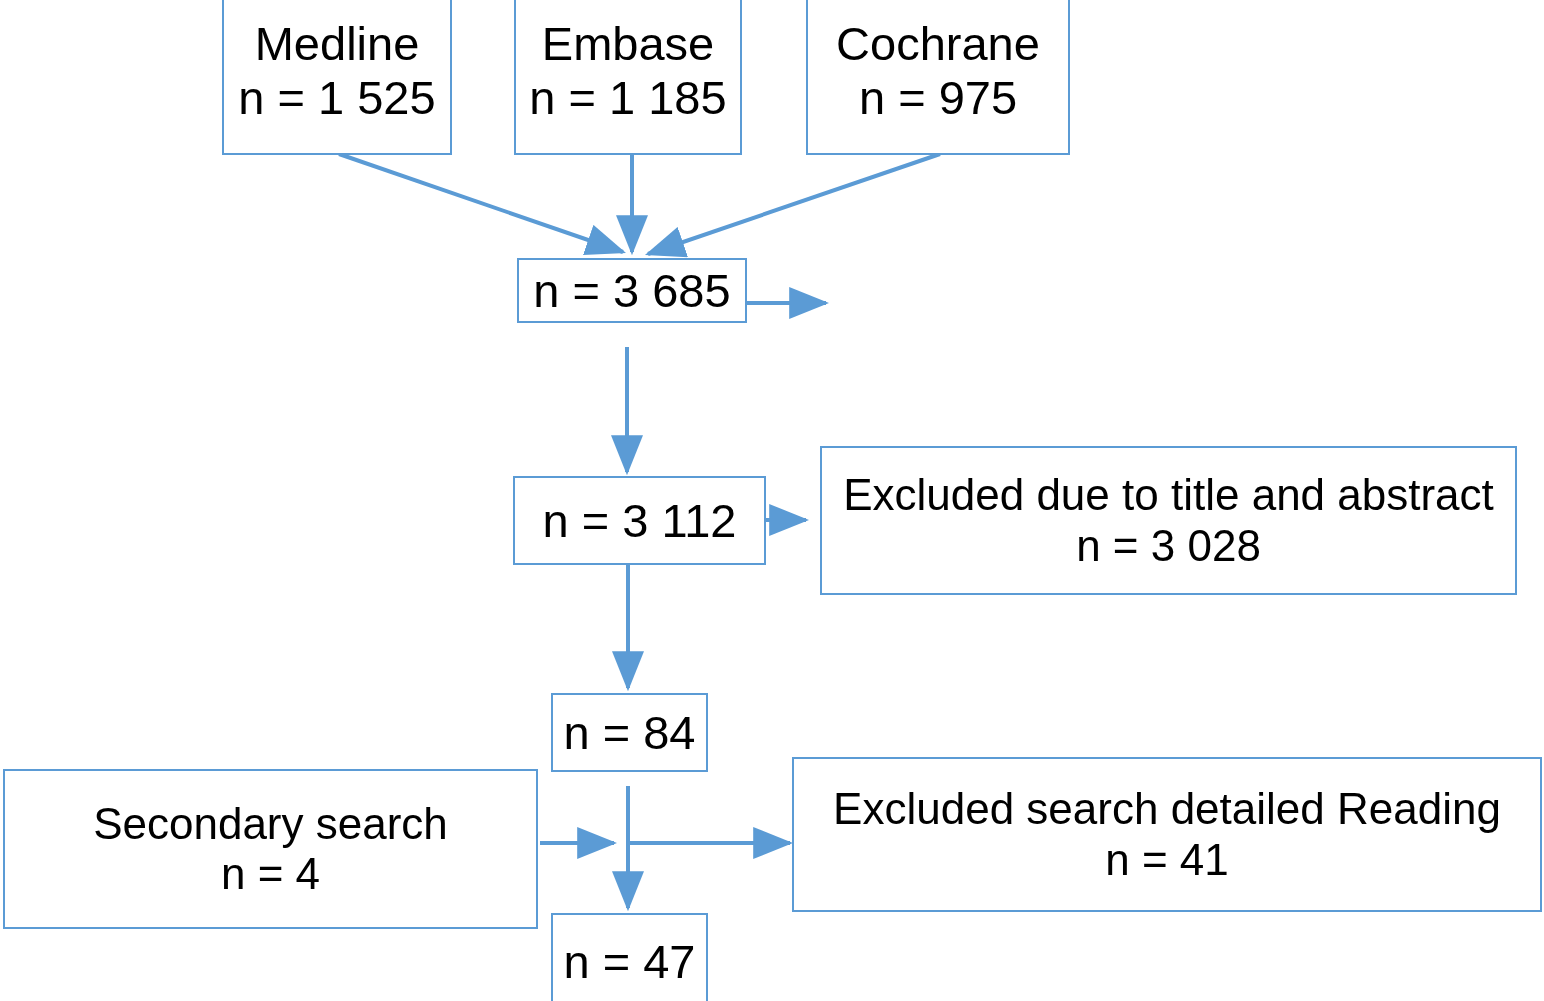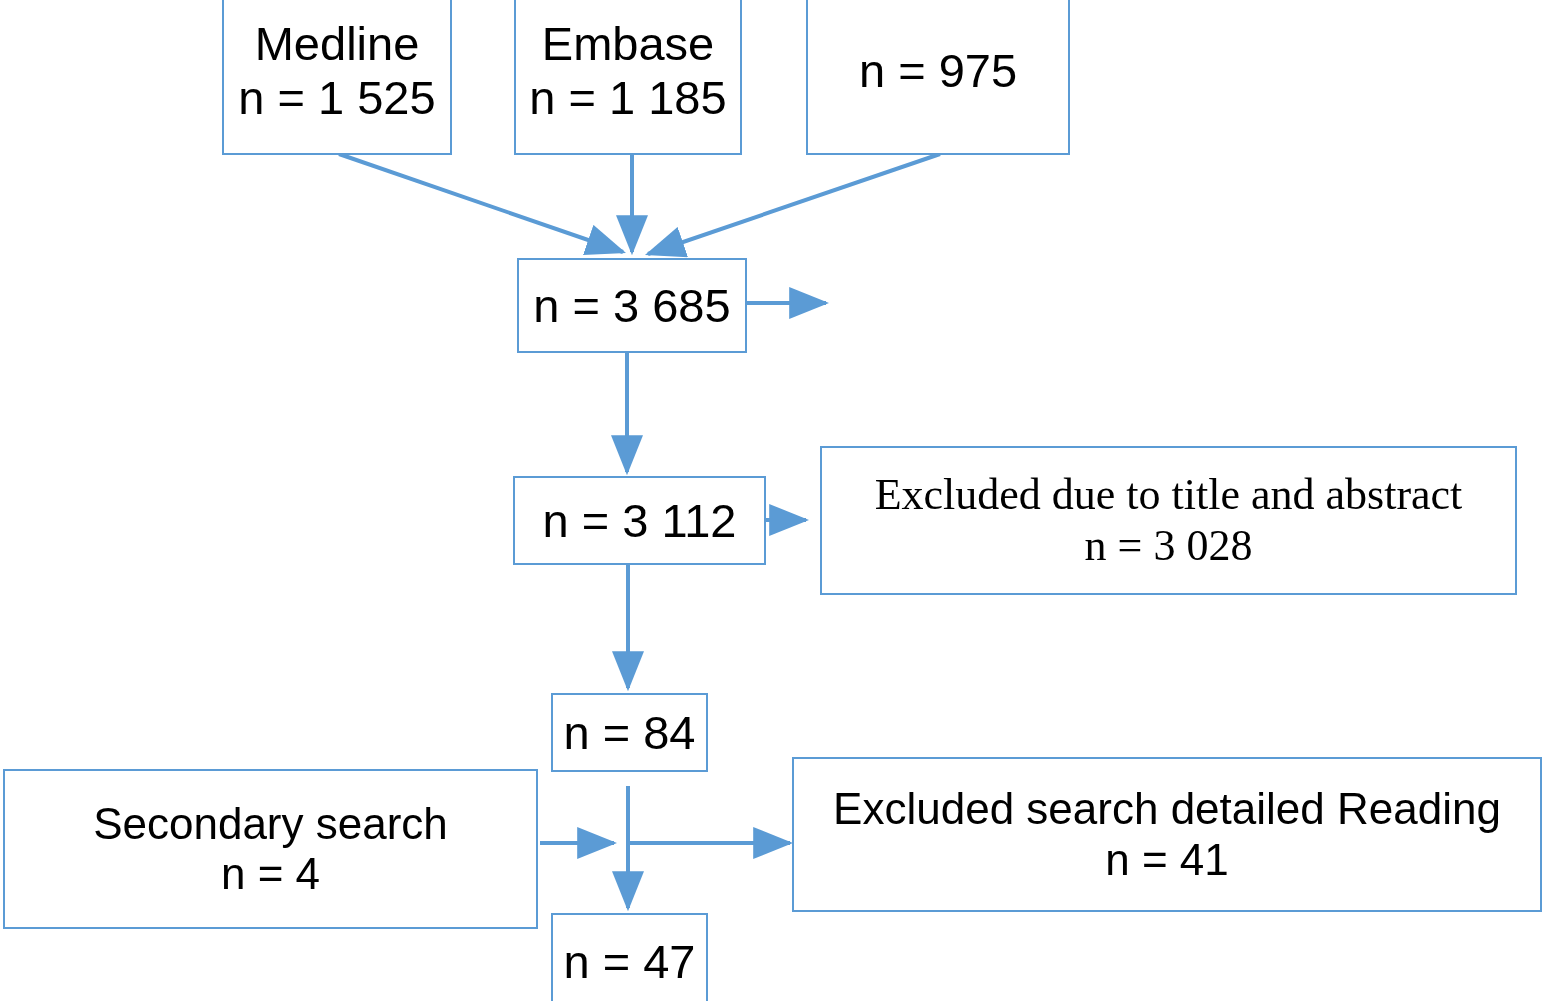--- a/index.html
+++ b/index.html
@@ -82,33 +82,34 @@
     <span class="line1">Medline</span>
     <span class="line2">n = 1 525</span>
   </div>
 
   <div class="node fs-src" style="left:514px; top:-14px; width:228px; height:169px;">
     <span class="line1">Embase</span>
     <span class="line2">n = 1 185</span>
   </div>
 
   <div class="node fs-src" style="left:806px; top:-14px; width:264px; height:169px;">
+    <span class="line1">Cochrane</span>
     <span class="line2">n = 975</span>
   </div>
 
-  <div class="node single fs-mid" style="left:517px; top:258px; width:230px; height:95px;">
+  <div class="node single fs-mid" style="left:517px; top:258px; width:230px; height:65px;">
     <span class="line2">n = 3 685</span>
   </div>
 
 
   <div class="node single fs-mid" style="left:513px; top:476px; width:253px; height:89px;">
     <span class="line2">n = 3 112</span>
   </div>
 
-  <div class="node fs-wide" style="left:820px; top:446px; width:697px; height:149px;font-family:Liberation Serif, serif;">
+  <div class="node fs-wide" style="left:820px; top:446px; width:697px; height:149px;">
     <span class="line1">Excluded due to title and abstract</span>
     <span class="line2">n = 3 028</span>
   </div>
 
   <div class="node single fs-mid" style="left:551px; top:693px; width:157px; height:79px;">
     <span class="line2">n = 84</span>
   </div>
 
   <div class="node fs-wide" style="left:3px; top:769px; width:535px; height:160px;">
     <span class="line1">Secondary search</span>

